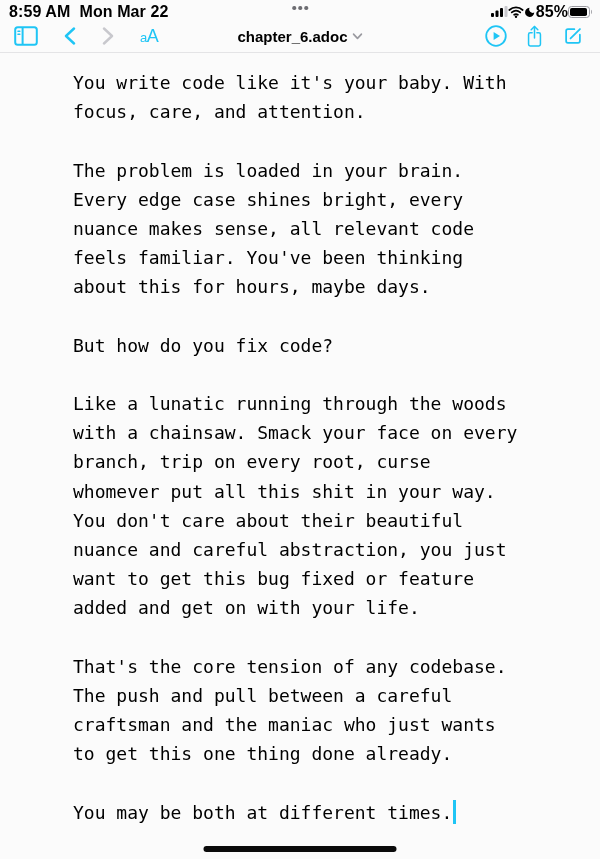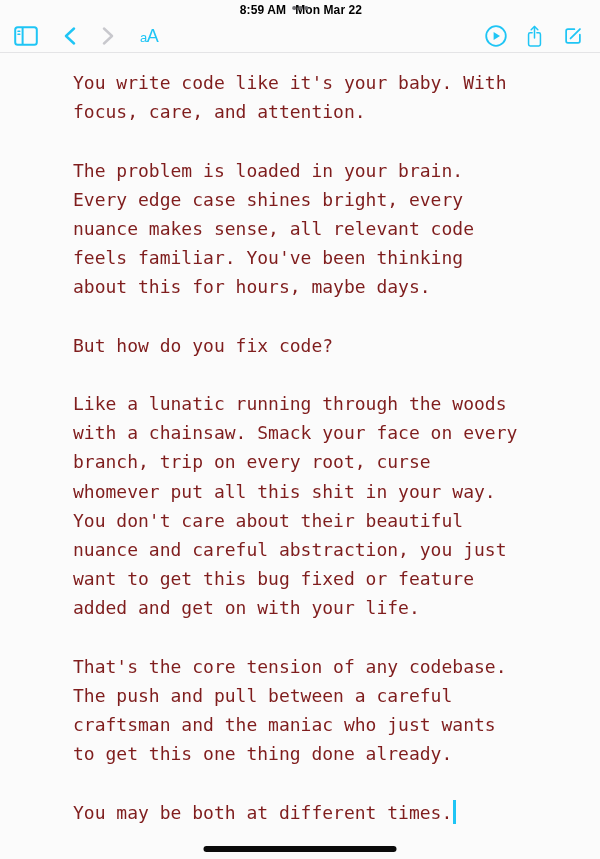--- a/index.html
+++ b/index.html
@@ -10,21 +10,21 @@
     font-family: "Liberation Sans", sans-serif;
     overflow: hidden;
     color: #000;
   }
 
   
   .status-bar {
     position: absolute; top: 0; left: 0; right: 0; height: 20px;
     display: flex; align-items: center; justify-content: space-between;
     padding: 0 7px 0 9px;
-    font-size: 12px; font-weight: 700; letter-spacing: 0.1px; flex-direction: column;
+    font-size: 16px; font-weight: 700; letter-spacing: 0.1px;
   }
   .status-left { display: flex; gap: 9px; align-items: center; padding-top: 3px; }
   .status-center {
     position: absolute; left: 50%; transform: translateX(-50%); top: 6px;
     display: flex; gap: 2.5px;
   }
   .status-center .dot { width: 3.5px; height: 3.5px; border-radius: 50%; background: #6d6d72; }
   .status-right { display: flex; align-items: center; padding-top: 3px; }
   .status-right svg { display: block; }
   .battery-shell { display: flex; align-items: center; }
@@ -52,21 +52,21 @@
   .aa-label {
     font-size: 18px; font-weight: 500; color: var(--accent);
     line-height: 1; letter-spacing: -0.5px;
   }
   .aa-label::first-letter { font-size: 13px; }
 
   
   .editor {
     position: absolute; top: 68px; left: 73px; width: 470px; bottom: 20px;
     font-family: "DejaVu Sans Mono", "Liberation Mono", monospace;
-    font-size: 18px; line-height: 29.2px; color: #7f1d1d;
+    font-size: 18px; line-height: 29.2px; color: #000000;
     white-space: pre; cursor: text;
   }
   .line { height: 29.2px; }
   .cursor {
     display: inline-block; width: 3px; height: 24px;
     background: var(--accent);
     vertical-align: -5px; margin-left: 1px;
   }
 
   
@@ -134,20 +134,26 @@
     <button class="tb-btn">
       <svg width="12" height="18" viewBox="0 0 12 18">
         <polyline points="2,1.5 10,9 2,16.5" fill="none" stroke="#c8c8cd" stroke-width="2.4" stroke-linecap="round" stroke-linejoin="round"></polyline>
       </svg>
     </button>
     <button class="tb-btn">
       <span class="aa-label">aA</span>
     </button>
   </div>
 
+  <button class="tb-title">
+    <span>chapter_6.adoc</span>
+    <svg width="10" height="7" viewBox="0 0 10 7">
+      <polyline points="1,1.2 5,5.4 9,1.2" fill="none" stroke="#9a9aa0" stroke-width="1.7" stroke-linecap="round" stroke-linejoin="round"></polyline>
+    </svg>
+  </button>
 
   <div class="tb-right">
     <button class="tb-btn">
       <svg width="22" height="22" viewBox="0 0 22 22">
         <circle cx="11" cy="11" r="9.8" fill="none" stroke="var(--accent)" stroke-width="1.8"></circle>
         <polygon points="8.6,7 15,11 8.6,15" fill="var(--accent)"></polygon>
       </svg>
     </button>
     <button class="tb-btn">
       <svg width="19" height="24" viewBox="0 0 24 29">

